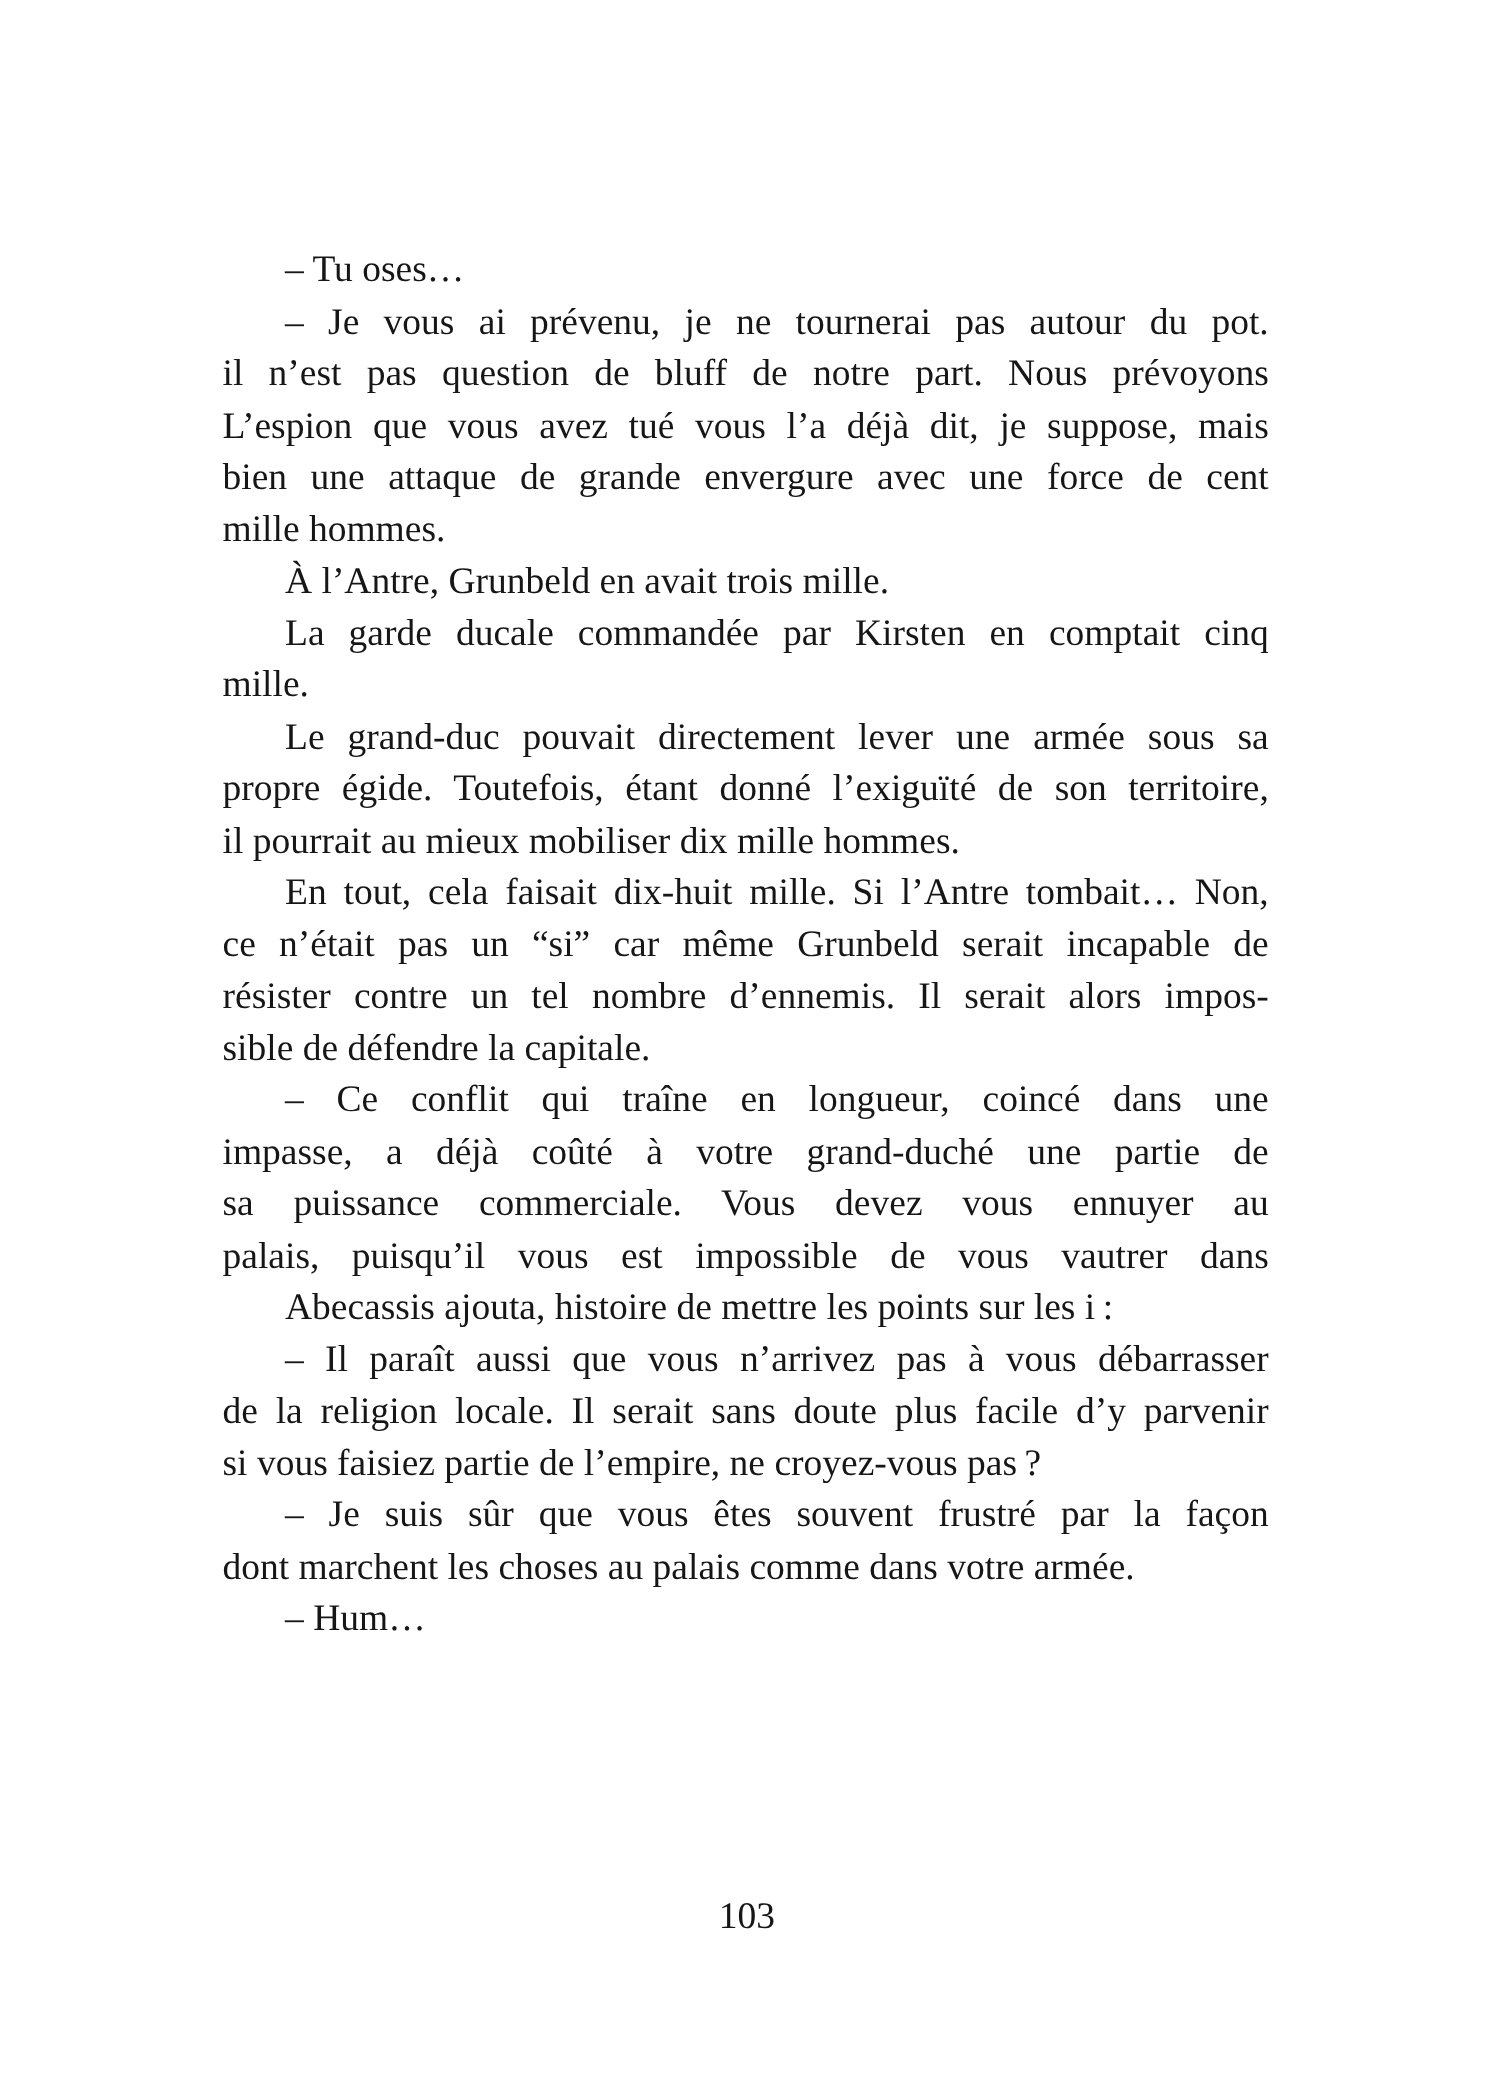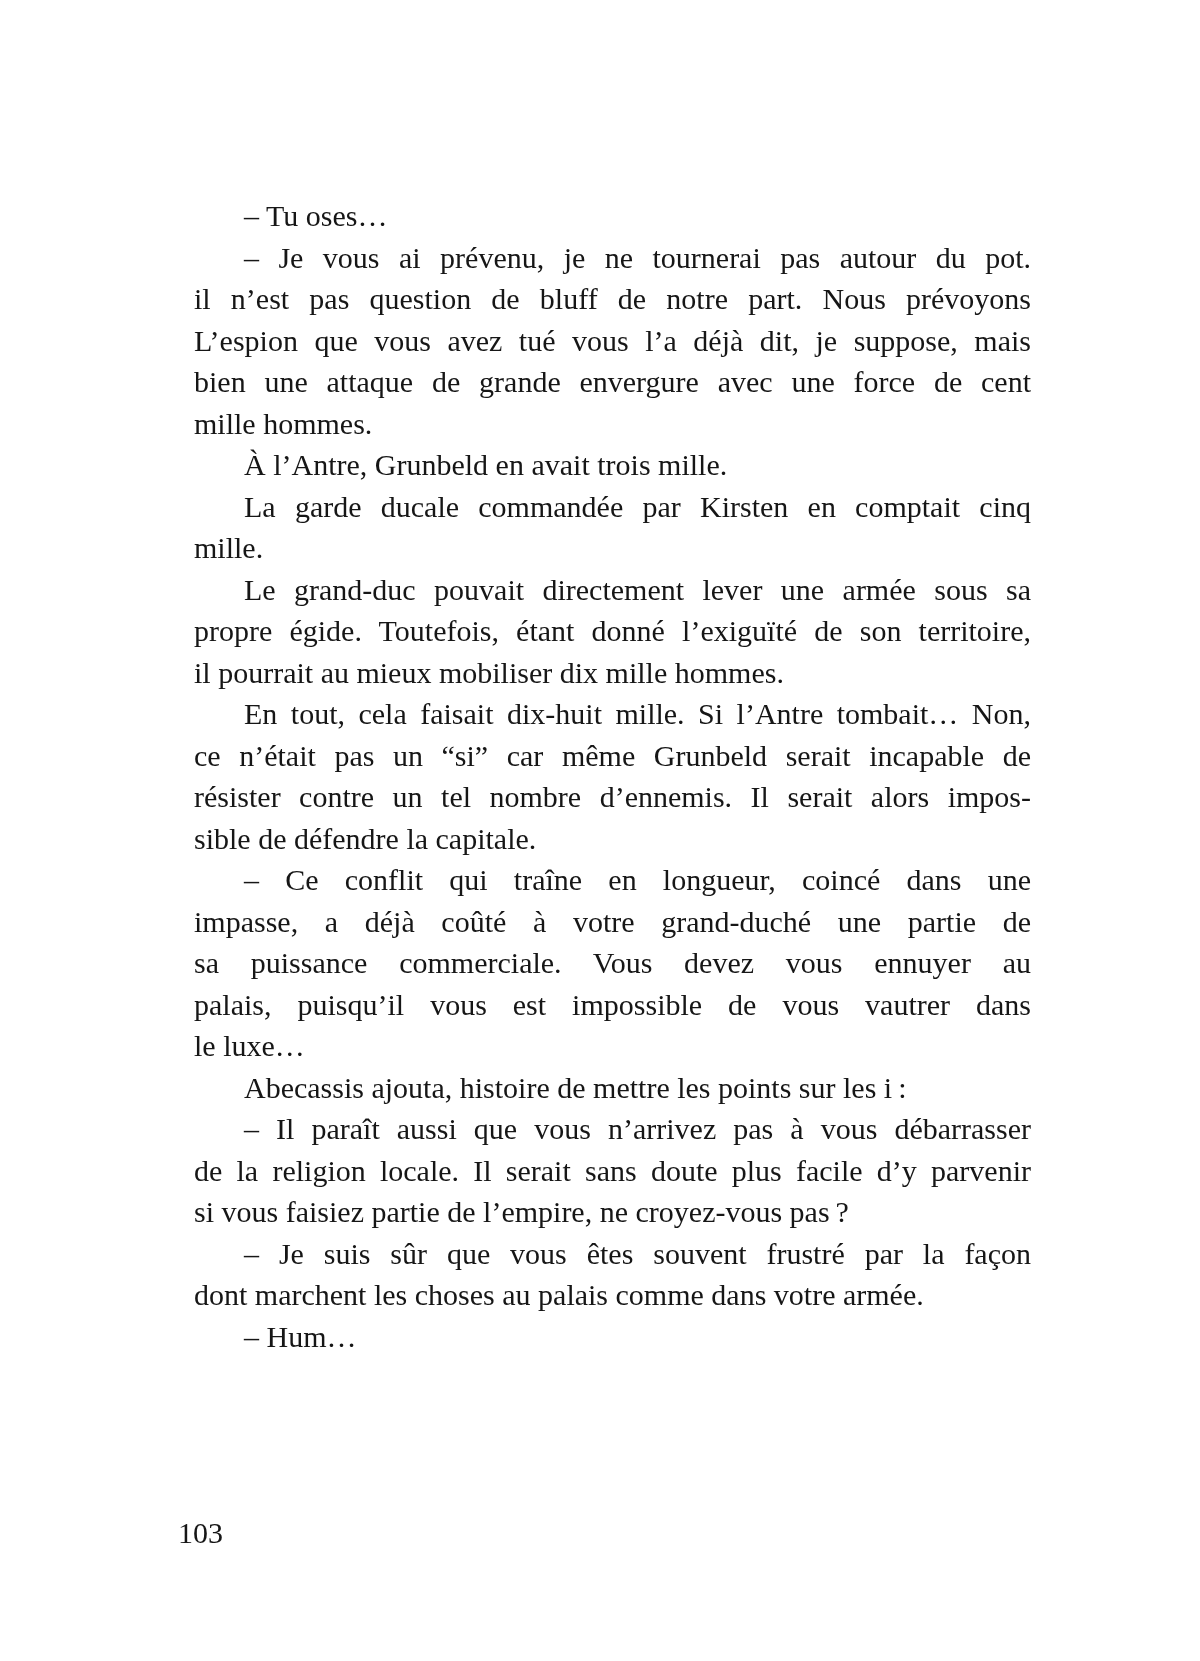--- a/index.html
+++ b/index.html
@@ -13,21 +13,21 @@
     height: 1661px;
     overflow: hidden;
   }
   .book-page {
     position: absolute;
     inset: 0;
     background: #ffffff;
   }
   .text-block {
     position: absolute;
-    left: 194px;
+    left: 178px;
     top: 195px;
     width: 837px;
     font-family: "Liberation Serif", "DejaVu Serif", serif;
     font-size: 30px;
     line-height: 41.5px;
     color: #161616;
     font-kerning: normal;
   }
   .paragraph {
     margin: 0;
@@ -44,21 +44,21 @@
     text-align-last: left;
   }
   .line.first {
     text-indent: 50px;
   }
   .page-number {
     position: absolute;
     left: 178px;
     top: 1512px;
     width: 839px;
-    text-align: left;
+    text-align: center;
     font-family: "Liberation Serif", "DejaVu Serif", serif;
     font-size: 30px;
     line-height: 41.5px;
     color: #161616;
   }
 </style>
 </head>
 <body style="background: rgb(255, 255, 255);">
 
 <div class="book-page">
@@ -89,21 +89,20 @@
         <div class="line first">En tout, cela faisait dix-huit mille. Si l’Antre tombait… Non,</div>
         <div class="line">ce n’était pas un “si” car même Grunbeld serait incapable de</div>
         <div class="line">résister contre un tel nombre d’ennemis. Il serait alors impos-</div>
         <div class="line last">sible de défendre la capitale.</div>
       </div>
       <div class="paragraph">
         <div class="line first">– Ce conflit qui traîne en longueur, coincé dans une</div>
         <div class="line">impasse, a déjà coûté à votre grand-duché une partie de</div>
         <div class="line">sa puissance commerciale. Vous devez vous ennuyer au</div>
         <div class="line">palais, puisqu’il vous est impossible de vous vautrer dans</div>
-        <div class="line last">le luxe…</div>
       </div>
       <div class="paragraph">
         <div class="line first last">Abecassis ajouta, histoire de mettre les points sur les i :</div>
       </div>
       <div class="paragraph">
         <div class="line first">– Il paraît aussi que vous n’arrivez pas à vous débarrasser</div>
         <div class="line">de la religion locale. Il serait sans doute plus facile d’y parvenir</div>
         <div class="line last">si vous faisiez partie de l’empire, ne croyez-vous pas ?</div>
       </div>
       <div class="paragraph">

